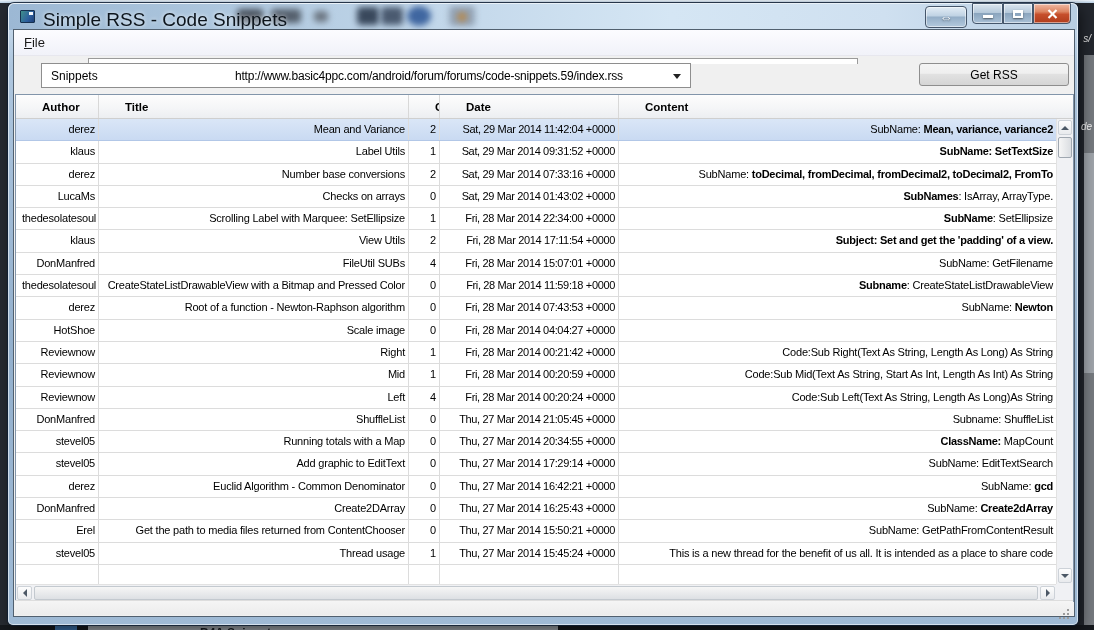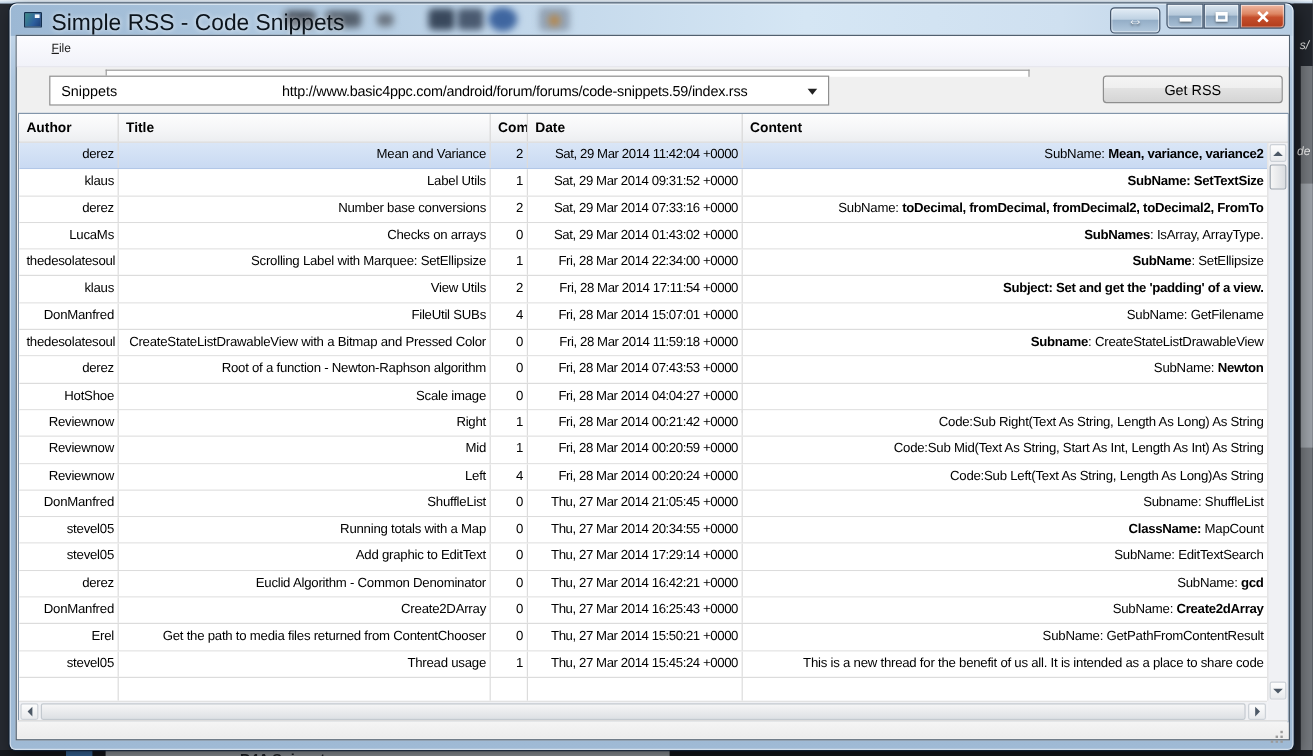--- a/index.html
+++ b/index.html
@@ -46,21 +46,21 @@
   .glyph-resize { color:#fff; font-size:13px; font-weight:bold; text-shadow:0 1px 2px rgba(0,0,0,.6); line-height:1; }
   .glyph-min { width:10px; height:3px; background:#fff; box-shadow:0 1px 2px rgba(0,0,0,.5); margin-top:6px; }
   .glyph-max { width:10px; height:8px; border:2px solid #fff; border-top-width:3px; box-shadow:0 1px 2px rgba(0,0,0,.5); }
   .glyph-close svg { display:block; }
 
   
   .client { position:absolute; left:5px; right:3px; top:26px; bottom:8px;
     background:#f0f0f0; border:1px solid #51606f; }
   .menubar { position:absolute; left:0; top:0; right:0; height:26px;
     background:linear-gradient(180deg,#fcfcff 0%,#f1f2f9 100%); border-bottom:1px solid #e7e7ee; }
-  .menu-item { position:absolute; left:21px; top:0; height:26px; padding:5px 8px 0 8px; font-size:10px; color:#1a1a1a; }
+  .menu-item { position:absolute; left:2px; top:0; height:26px; padding:5px 8px 0 8px; font-size:13px; color:#1a1a1a; }
 
   .list-sliver { position:absolute; left:74px; top:28px; width:770px; height:6px;
     background:#fff; border:1px solid #9a9a9a; border-bottom:none; }
 
   .combo { position:absolute; left:27px; top:33px; width:650px; height:25px;
     background:#fff; border:1px solid #8e8e8e; font-size:12px; color:#000; }
   .combo .feed-name { position:absolute; left:9px; top:5px; }
   .combo .feed-url  { position:absolute; left:193px; top:5px; white-space:nowrap; letter-spacing:-0.2px; }
   .combo .arrow { position:absolute; right:9px; top:10px; width:0; height:0;
     border-left:4px solid transparent; border-right:4px solid transparent; border-top:5px solid #222; }
@@ -71,21 +71,21 @@
     background:linear-gradient(180deg,#f4f4f4 0%,#efefef 45%,#e2e2e2 46%,#d5d5d5 100%); }
 
   
   .table { position:absolute; left:1px; top:64px; width:1059px; height:508px;
     background:#fff; border:1px solid #8295aa; }
   .thead { position:absolute; left:0; top:0; right:0; height:24px; display:grid;
     grid-template-columns:83px 310px 31px 179px 1fr;
     background:linear-gradient(180deg,#fdfdfd 0%,#f4f5f7 60%,#eceef1 100%);
     border-bottom:1px solid #cfcfcf; }
   .th { font-weight:bold; font-size:11.5px; color:#000; padding-left:6px;
-    display:flex; align-items:center; border-right:1px solid #d8d8d8; overflow:hidden; white-space:nowrap; }
+    display:flex; align-items:center; border-right:1px solid #d8d8d8; overflow:hidden; white-space:nowrap;margin-left:20px; }
   .tbody { position:absolute; left:0; top:24px; right:17px; bottom:17px; overflow:hidden; background:#fff;text-align:right; }
   .trow { height:22.3px; display:grid; grid-template-columns:83px 310px 31px 179px 1fr;
     border-bottom:1px solid #dcdcdc; background:#fff; }
   .trow.selected { background:linear-gradient(180deg,#dae6f7 0%,#c9daf2 100%); border-bottom-color:#b2c7e7; }
   .td { font-size:11px; letter-spacing:-0.2px; color:#000; padding:4px 3px 0 6px;
     border-right:1px solid #dcdcdc; overflow:hidden; white-space:nowrap; }
   .td.date { letter-spacing:-0.35px; }
   .td b { letter-spacing:-0.25px; }
 
   

